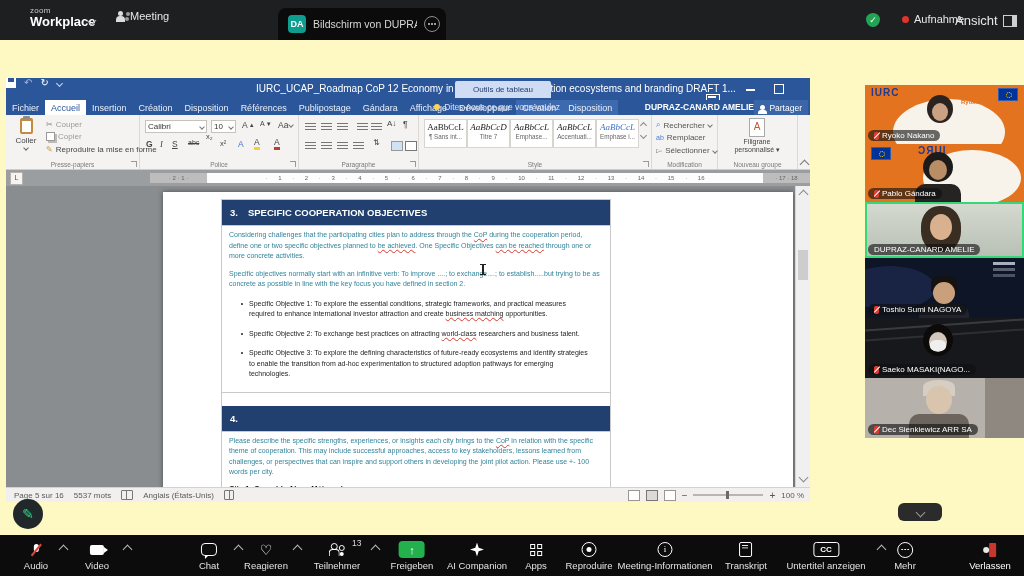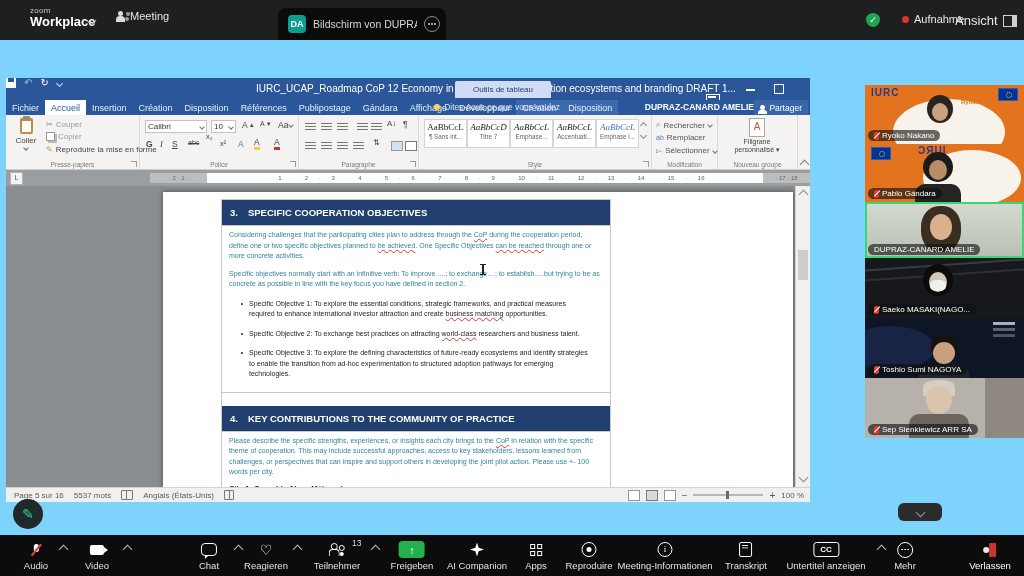--- a/index.html
+++ b/index.html
@@ -1,16 +1,16 @@
 <!DOCTYPE html>
 <html><head>
 <meta charset="utf-8">
 <style>
   html,body{margin:0;padding:0;background:#000;}
-  #root{position:relative;width:1024px;height:576px;overflow:hidden;background:#7dd3fc;
+  #root{position:relative;width:1024px;height:576px;overflow:hidden;background:#fef9c3;
         font-family:"Liberation Sans","DejaVu Sans",sans-serif;}
   .abs{position:absolute;}
   
   .topbar{left:0;top:0;width:1024px;height:40px;background:#1d1f21;}
   .logo-top{left:30px;top:6px;font-size:8px;color:#c9c9c9;letter-spacing:.3px;}
   .logo-bottom{left:30px;top:14px;font-size:13px;font-weight:bold;color:#fff;}
   .chev{width:6px;height:6px;border-right:1.5px solid #b9b9b9;border-bottom:1.5px solid #b9b9b9;display:inline-block;}
   .chev.down{transform:rotate(45deg);}
   .chev.up{transform:rotate(-135deg);}
   .tab-meeting{left:116px;top:10px;display:flex;align-items:center;color:#e6e6e6;font-size:11px;}
@@ -415,21 +415,20 @@
               <span class="bt"><span>Specific Objective 2: To exchange best practices on attracting </span><span class="wavy">world-class</span><span> researchers and business talent.</span></span>
             </div>
             <div class="blt" style="margin-bottom:6px;">
               <span class="mk">•</span>
               <span class="bt">Specific Objective 3: To explore the defining characteristics of future-ready ecosystems and identify strategies to enable the transition from ad-hoc experimentation to structured adoption pathways for emerging technologies.</span>
             </div>
           </div>
           <div class="spacer-row"></div>
           <div class="hrow">
             <span class="num">4.</span>
-              <span>KEY CONTRIBUTIONS TO THE COMMUNITY OF PRACTICE</span>
           </div>
           <div class="cell">
             <div class="teal"><span>Please describe the specific strengths, experiences, or insights each city brings to the </span><span class="wavy">CoP</span><span> in relation with the specific theme of cooperation. This may include successful approaches, access to key stakeholders, lessons learned from challenges, or perspectives that can inspire and support others in developing the joint pilot action. Please use +- 100 words per city.</span></div>
             <div class="cityb"><span>City 1: Grenoble </span><span class="wavy">Alpes Métropole</span></div>
 
           </div>
         </div>
       </div>
       <div class="vscroll">
         <span class="varr chev up" style="top:5px;border-color:#8a8a8a;"></span>
@@ -495,53 +494,53 @@
     </div>
 
     <div class="tile speaking" style="height:56px;background:linear-gradient(#d6dad1,#b7bfb3);">
       <div class="head" style="left:56px;top:4px;width:40px;height:46px;background:#3a2d22;border-radius:45%;"></div>
       <div class="head" style="left:65px;top:12px;width:22px;height:26px;background:#d9b18e;"></div>
       <div class="plabel">
         <span>DUPRAZ-CANARD AMELIE</span>
       </div>
     </div>
 
+    <div class="tile" style="height:60px;background:#0e1526;">
+      <div class="blob" style="left:-20px;top:8px;width:90px;height:44px;background:#23325c;opacity:.55;"></div>
+      <div class="abs" style="left:128px;top:4px;width:22px;height:3px;background:#cfd6e4;opacity:.8;box-shadow:0 6px 0 rgba(207,214,228,.5),0 12px 0 rgba(207,214,228,.4);"></div>
+      <div class="head" style="left:66px;top:18px;width:26px;height:16px;background:#15120f;border-radius:45% 45% 0 0;"></div>
+      <div class="head" style="left:68px;top:24px;width:22px;height:22px;background:#c9a07b;"></div>
+      <div class="torso" style="left:54px;top:46px;width:50px;height:14px;background:#20242e;"></div>
+      <div class="plabel">
+        <span class="micmute"></span>
+        <span>Toshio Sumi NAGOYA</span>
+      </div>
+    </div>
+
     <div class="tile" style="height:60px;background:#17181b;">
       <div class="abs" style="left:0;top:6px;width:159px;height:2px;background:#3a3b40;transform:rotate(-4deg);"></div>
       <div class="abs" style="left:0;top:16px;width:159px;height:2px;background:#2e2f33;transform:rotate(-4deg);"></div>
       <div class="head" style="left:58px;top:6px;width:30px;height:32px;background:#0c0b0a;"></div>
       <div class="head" style="left:64px;top:14px;width:18px;height:20px;background:#d3c6ba;"></div>
       <div class="abs" style="left:65px;top:22px;width:16px;height:11px;background:#efefef;border-radius:40%;"></div>
       <div class="plabel">
         <span class="micmute"></span>
         <span>Saeko MASAKI(NAGO...</span>
       </div>
     </div>
 
-    <div class="tile" style="height:60px;background:#0e1526;">
-      <div class="blob" style="left:-20px;top:8px;width:90px;height:44px;background:#23325c;opacity:.55;"></div>
-      <div class="abs" style="left:128px;top:4px;width:22px;height:3px;background:#cfd6e4;opacity:.8;box-shadow:0 6px 0 rgba(207,214,228,.5),0 12px 0 rgba(207,214,228,.4);"></div>
-      <div class="head" style="left:66px;top:18px;width:26px;height:16px;background:#15120f;border-radius:45% 45% 0 0;"></div>
-      <div class="head" style="left:68px;top:24px;width:22px;height:22px;background:#c9a07b;"></div>
-      <div class="torso" style="left:54px;top:46px;width:50px;height:14px;background:#20242e;"></div>
-      <div class="plabel">
-        <span class="micmute"></span>
-        <span>Toshio Sumi NAGOYA</span>
-      </div>
-    </div>
-
 
     <div class="tile" style="height:60px;background:#b6b1aa;">
       <div class="abs" style="left:120px;top:0;width:39px;height:60px;background:#8e8880;"></div>
       <div class="head" style="left:58px;top:2px;width:32px;height:16px;background:#d6cec2;border-radius:45% 45% 0 0;"></div>
       <div class="head" style="left:61px;top:8px;width:26px;height:28px;background:#d9c4ae;"></div>
       <div class="torso" style="left:44px;top:36px;width:60px;height:24px;background:#6b655e;"></div>
       <div class="plabel">
         <span class="micmute"></span>
-        <span>Sep Sienkiewicz ARR SA</span>
+        <span>Dec Sienkiewicz ARR SA</span>
       </div>
     </div>
   </div>
   <div class="abs morebtn">
       <span class="chev down" style="border-color:#9a9a9a;"></span>
     </div>
 
   <div class="abs botbar">
     <div class="titem" style="left:36px;">
       <span class="ticon">

